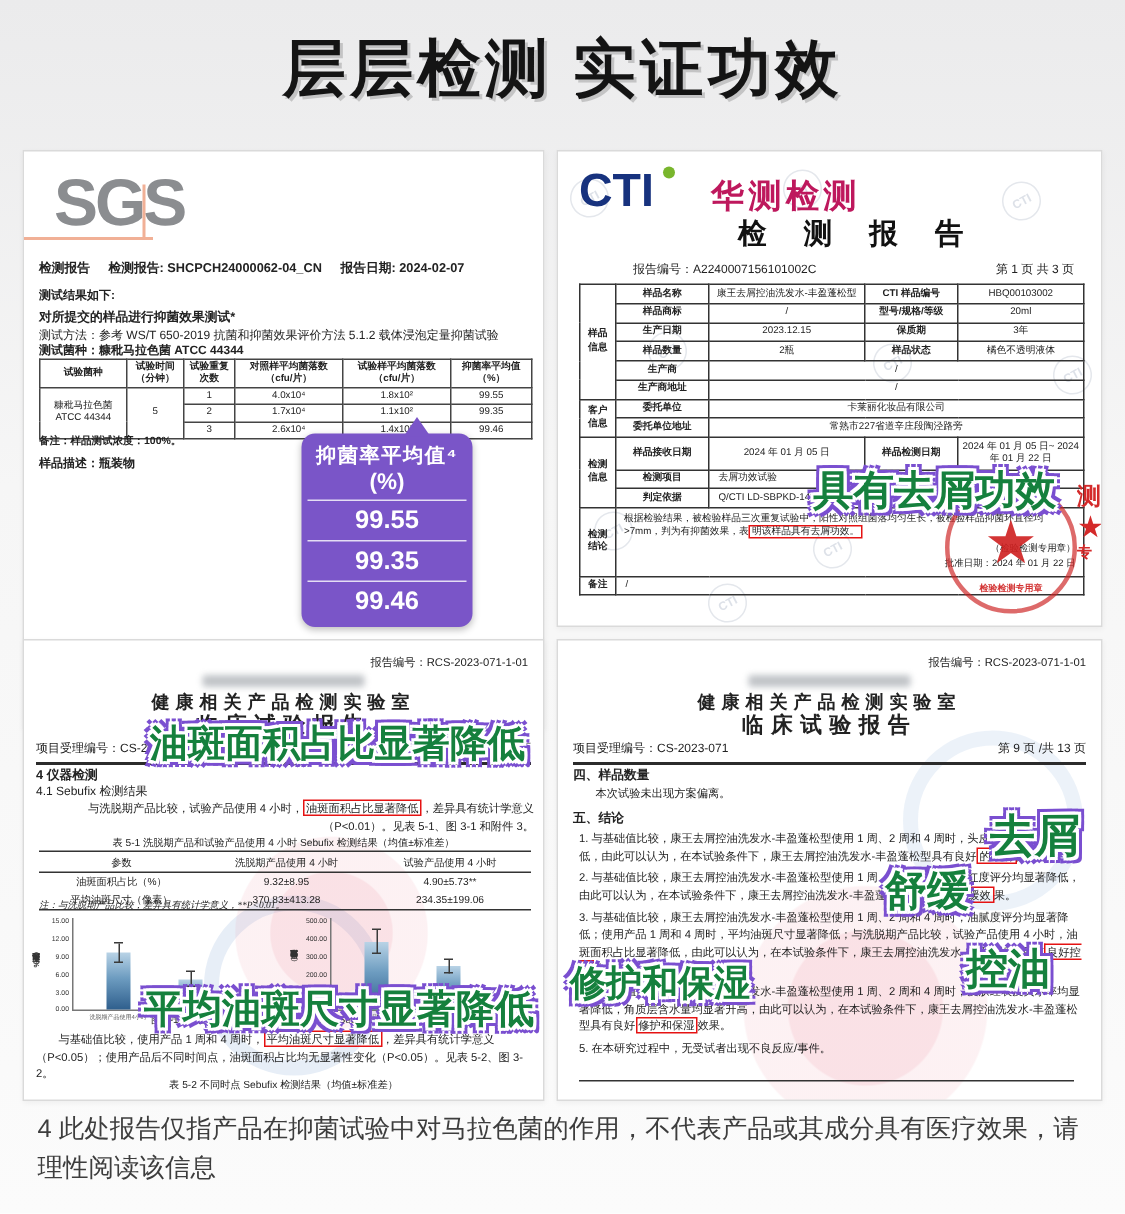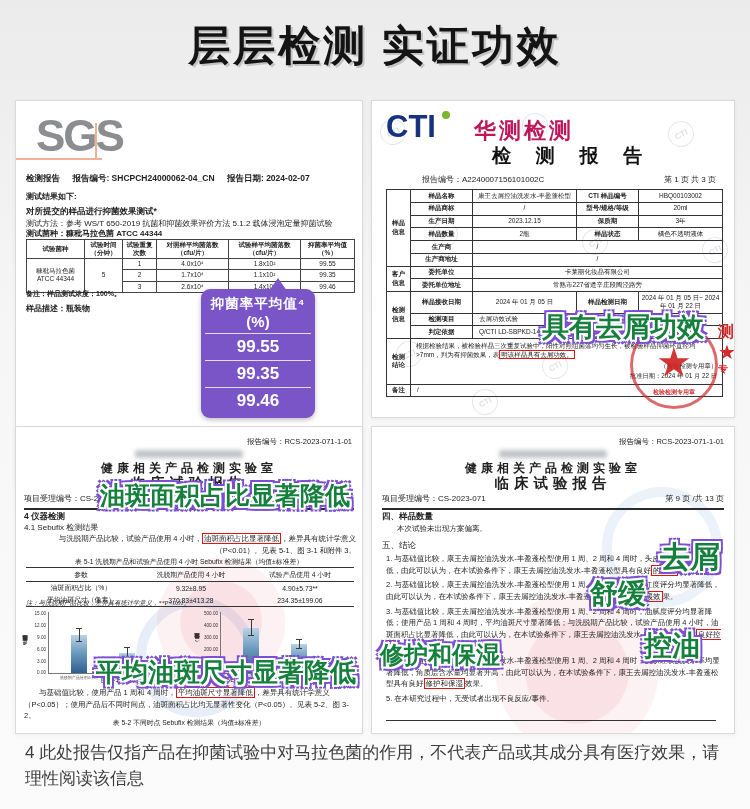--- a/index.html
+++ b/index.html
@@ -118,39 +118,39 @@
   .cl-para2 { position:absolute; left:8px; top:260px; width:332px; text-indent:15px; }
   .cl-t52cap { position:absolute; left:0; width:100%; top:291px; text-align:center; font-size:6.8px; }
   .wm-blue { position:absolute; left:120px; top:170px; width:120px; height:120px; border:10px solid rgba(120,160,210,.18);
      border-radius:50%; z-index:0; }
   .wm-pink { position:absolute; width:150px; height:150px; border-radius:50%;
      background:radial-gradient(circle, rgba(233,120,140,.22) 0 38%, rgba(233,120,140,.10) 39% 60%, transparent 61%); z-index:0; }
 
   
   .cr-sec1 { position:absolute; left:10px; top:84px; font-size:8.5px; font-weight:700; }
   .cr-sec1b { position:absolute; left:10px; top:96px; text-indent:15px; }
-  .cr-sec2 { position:absolute; left:10px; top:113px; font-size:8.5px; font-weight:400; }
+  .cr-sec2 { position:absolute; left:10px; top:113px; font-size:8.5px; font-weight:700; }
   .cr-items { position:absolute; left:14px; top:126px; width:336px; }
   .cr-items p { margin-bottom:3px; }
   .cr-endline { position:absolute; left:14px; top:293px; width:330px; border-bottom:1.5px solid #333; }
 
   .footnote { position:absolute; left:25px; top:740px; width:705px; font-size:17px; color:#3d3d3d; line-height:1.5; }
 </style>
 </head>
 <body>
 
 <div class="page-title">层层检测 实证功效</div>
 
 <div class="panel" id="panel-sgs">
   <div class="sgs-logo">SGS</div>
   <div class="sgs-hline"></div>
   <div class="sgs-vline"></div>
   <div class="sgs-row1">
     <span>检测报告</span>
-    <span>报告编号: SHCPCH24000062-04_CN</span>
+    <span>检测报告: SHCPCH24000062-04_CN</span>
     <span>报告日期: 2024-02-07</span>
   </div>
   <div class="sgs-line b" style="top:90px;">测试结果如下:</div>
   <div class="sgs-line b" style="top:105px; font-size:8.5px;">对所提交的样品进行抑菌效果测试*</div>
   <div class="sgs-line" style="top:117px;text-align:center;">测试方法：参考 WS/T 650-2019 抗菌和抑菌效果评价方法 5.1.2 载体浸泡定量抑菌试验</div>
   <div class="sgs-line" style="top:127px;font-weight:bold;">测试菌种：糠秕马拉色菌 ATCC 44344</div>
 
   <table class="sgs-t">
     <colgroup>
         <col style="width:58px">

